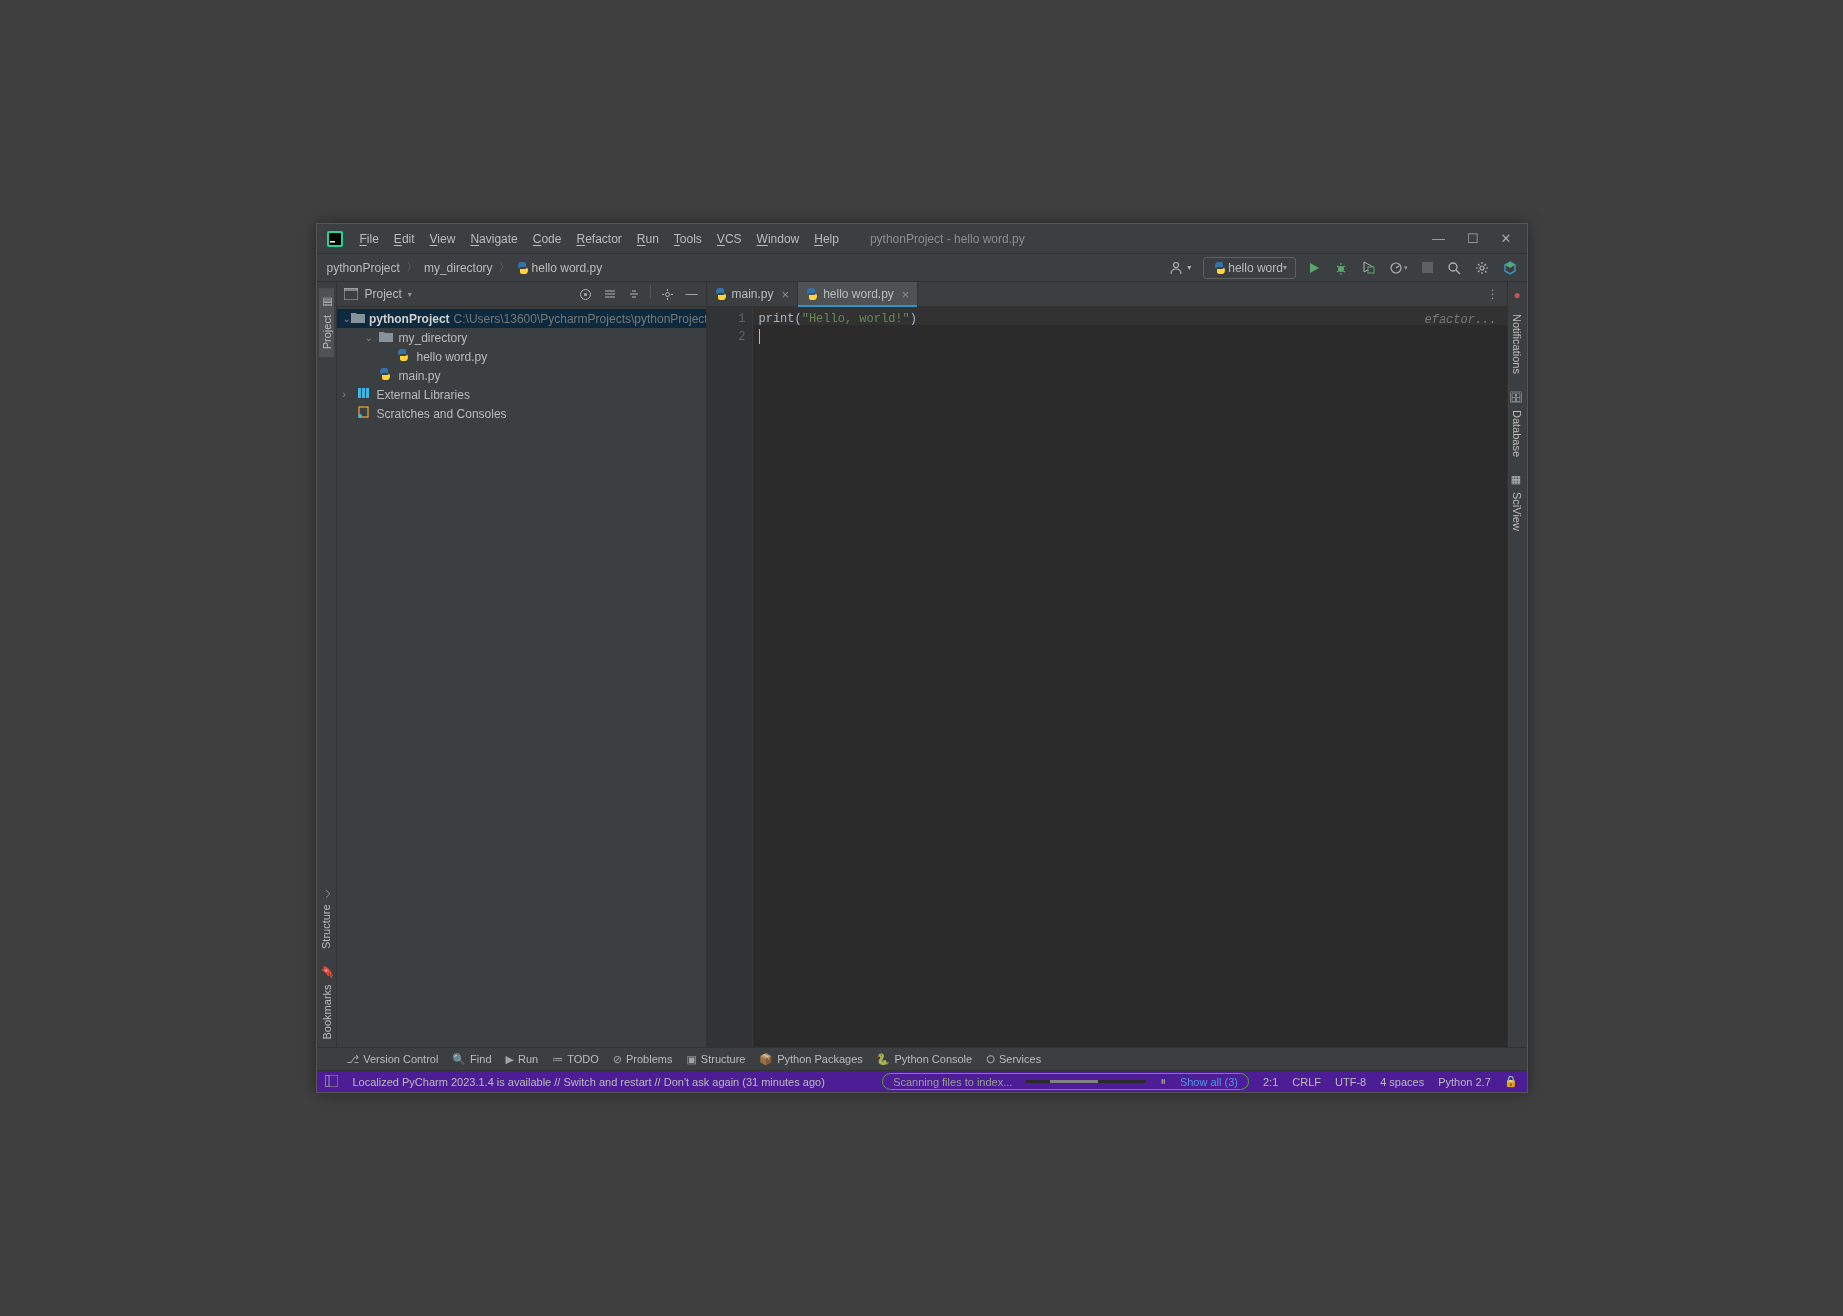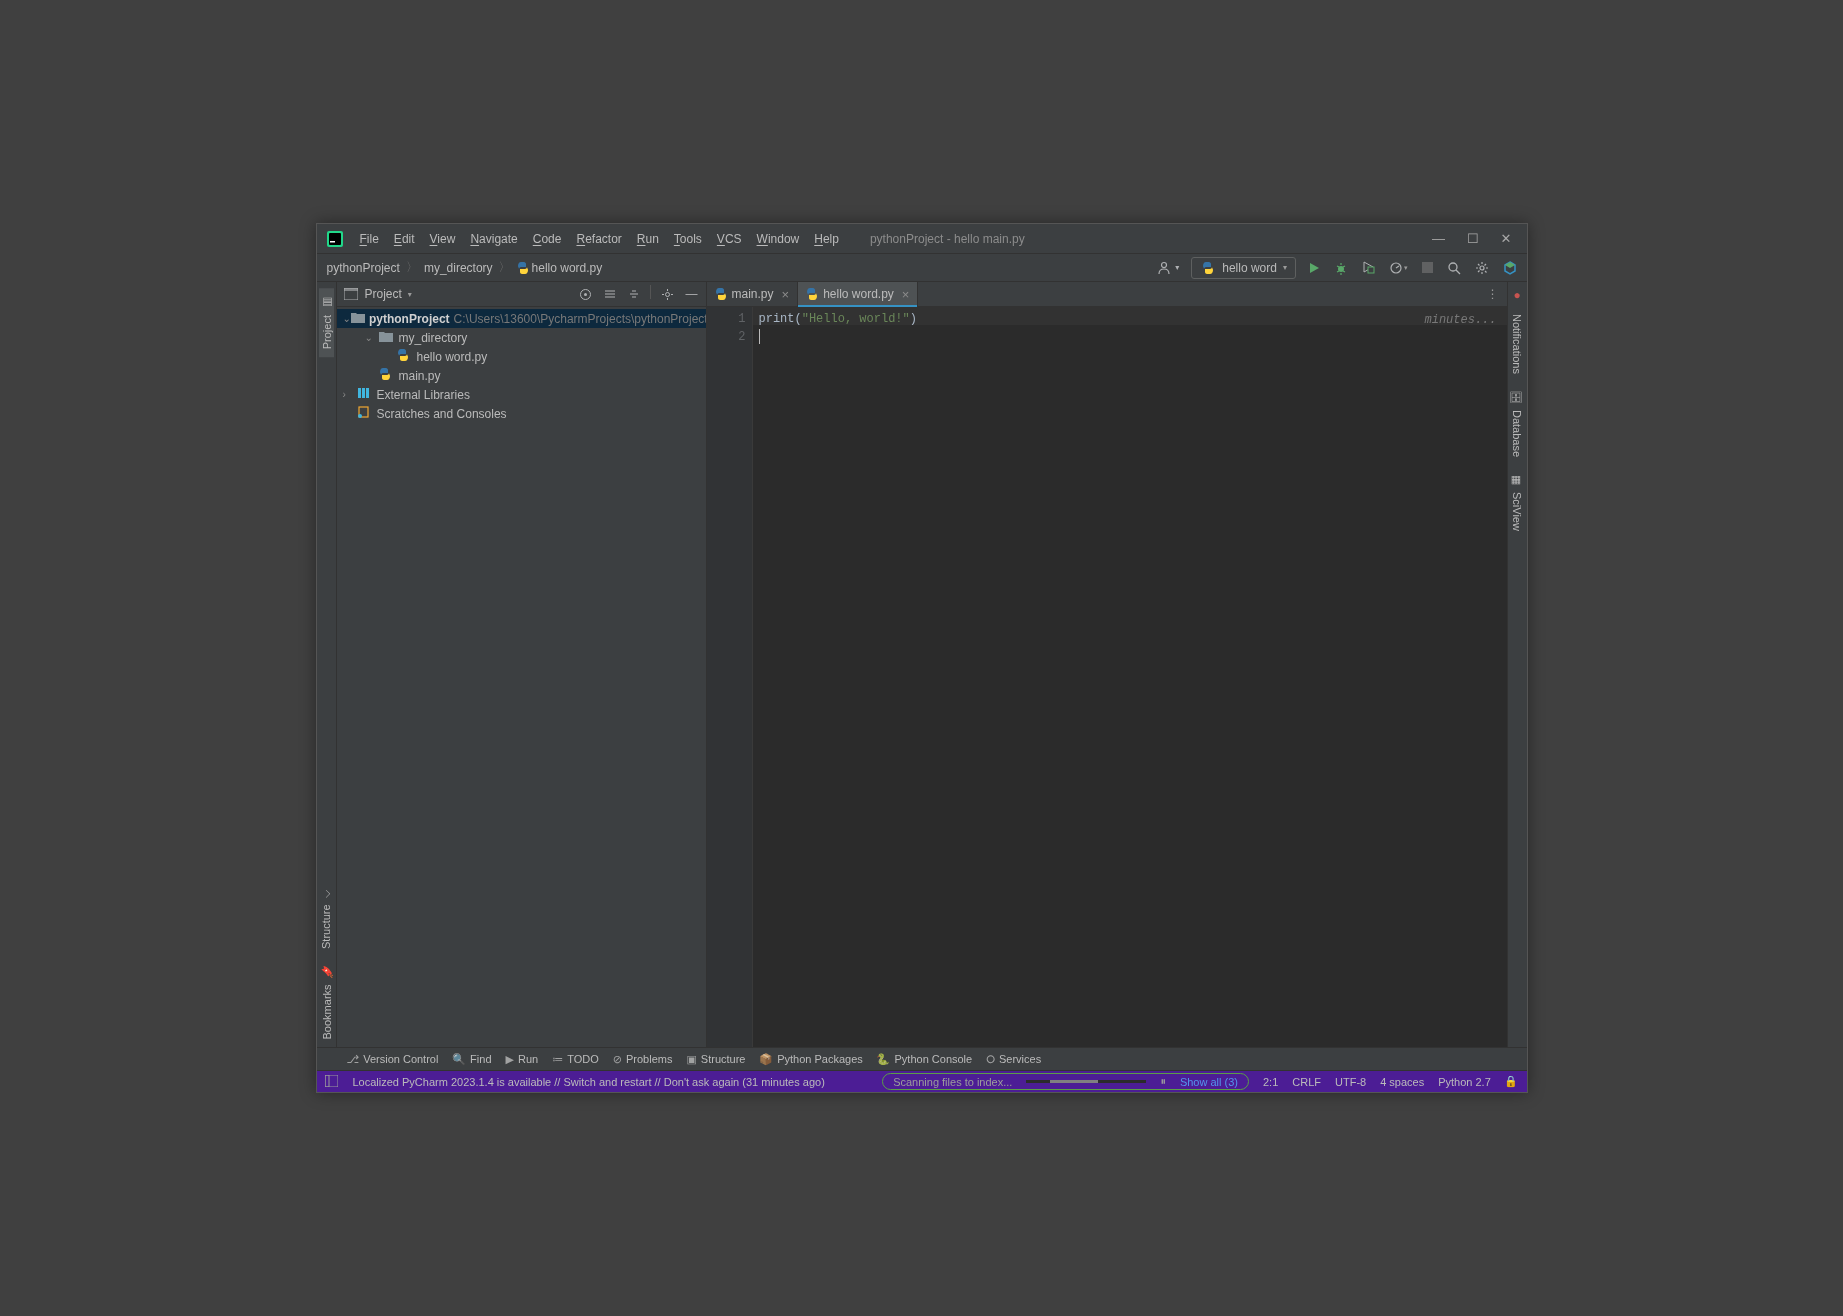--- a/index.html
+++ b/index.html
@@ -16,21 +16,21 @@
 .winttl { color:#8c8c8c; margin-left:25px; }
 .winctrls { margin-left:auto; display:flex; gap:22px; padding-right:10px; }
 .winctrl { color:#a8a8a8; cursor:pointer; font-size:13px; }
 
 .toolbar { height:28px; display:flex; align-items:center; padding:0 8px; background:#3c3f41; border-bottom:1px solid #323232; gap:4px; }
 .breadcrumb { display:flex; align-items:center; gap:2px; }
 .bc-item { color:#bbbbbb; padding:2px 2px; cursor:pointer; }
 .bc-sep { color:#6e6e6e; padding:0 2px; }
 .tb-right { margin-left:auto; display:flex; align-items:center; gap:10px; }
 .tb-btn { display:flex; align-items:center; justify-content:center; cursor:pointer; color:#afb1b3; padding:2px; }
-.runcfg { display:flex; align-items:center; background:#3c3f41; border:1px solid #5e6060; border-radius:3px; padding:2px 8px; gap:6px; cursor:pointer; }
+.runcfg { display:flex; align-items:center; background:#3c3f41; border:1px solid #5e6060; border-radius:3px; padding:2px 8px; cursor:pointer; }
 .i16 { width:16px; height:16px; display:inline-flex; align-items:center; justify-content:center; }
 
 .mainrow { flex:1; display:flex; min-height:0; }
 .left-stripe { width:20px; background:#3c3f41; border-right:1px solid #323232; display:flex; flex-direction:column; align-items:center; padding-top:6px; }
 .vtab { writing-mode:vertical-rl; transform:rotate(180deg); padding:8px 1px; color:#bbbbbb; display:flex; align-items:center; gap:6px; cursor:pointer; font-size:11px; }
 .vtab.active { background:#4e5254; }
 .vtab.bottom-area { margin-top:auto; }
 
 .right-stripe { width:20px; background:#3c3f41; border-left:1px solid #323232; display:flex; flex-direction:column; align-items:center; padding-top:6px; }
 .right-stripe .vtab { writing-mode:vertical-rl; transform:none; }
@@ -98,21 +98,21 @@
         <span class="menu-item"><span class="mn">V</span>iew</span>
         <span class="menu-item"><span class="mn">N</span>avigate</span>
         <span class="menu-item"><span class="mn">C</span>ode</span>
         <span class="menu-item"><span class="mn">R</span>efactor</span>
         <span class="menu-item"><span class="mn">R</span>un</span>
         <span class="menu-item"><span class="mn">T</span>ools</span>
         <span class="menu-item"><span class="mn">V</span>CS</span>
         <span class="menu-item"><span class="mn">W</span>indow</span>
         <span class="menu-item"><span class="mn">H</span>elp</span>
       </div>
-    <span class="winttl">pythonProject - hello main.py</span>
+    <span class="winttl">pythonProject - hello word.py</span>
     <div class="winctrls">
       <span class="winctrl">—</span>
       <span class="winctrl">☐</span>
       <span class="winctrl">✕</span>
     </div>
   </div>
 
   <div class="toolbar">
     <div class="breadcrumb" id="breadcrumb">
         <span class="bc-item">pythonProject</span>
@@ -316,21 +316,21 @@
         </div>
       <div class="ed-body">
         <div class="gutter">
           <div>1</div>
           <div>2</div>
         </div>
         <div class="code">
           <div class="hl-line" style="top:0;"></div>
           <div style="position:relative;"><span class="k-id">print</span><span class="k-paren">(</span><span class="k-str">"Hello, world!"</span><span class="k-paren">)</span></div>
           <div style="position:relative;"><span class="cursor"></span></div>
-          <span class="indexing">minutes...</span>
+          <span class="indexing">efactor...</span>
         </div>
       </div>
     </div>
 
     <div class="right-stripe">
       <span style="color:#c75450;margin-bottom:4px;">●</span>
       <div class="vtab">
           <span>Notifications</span>
         </div>
       <div class="vtab">

